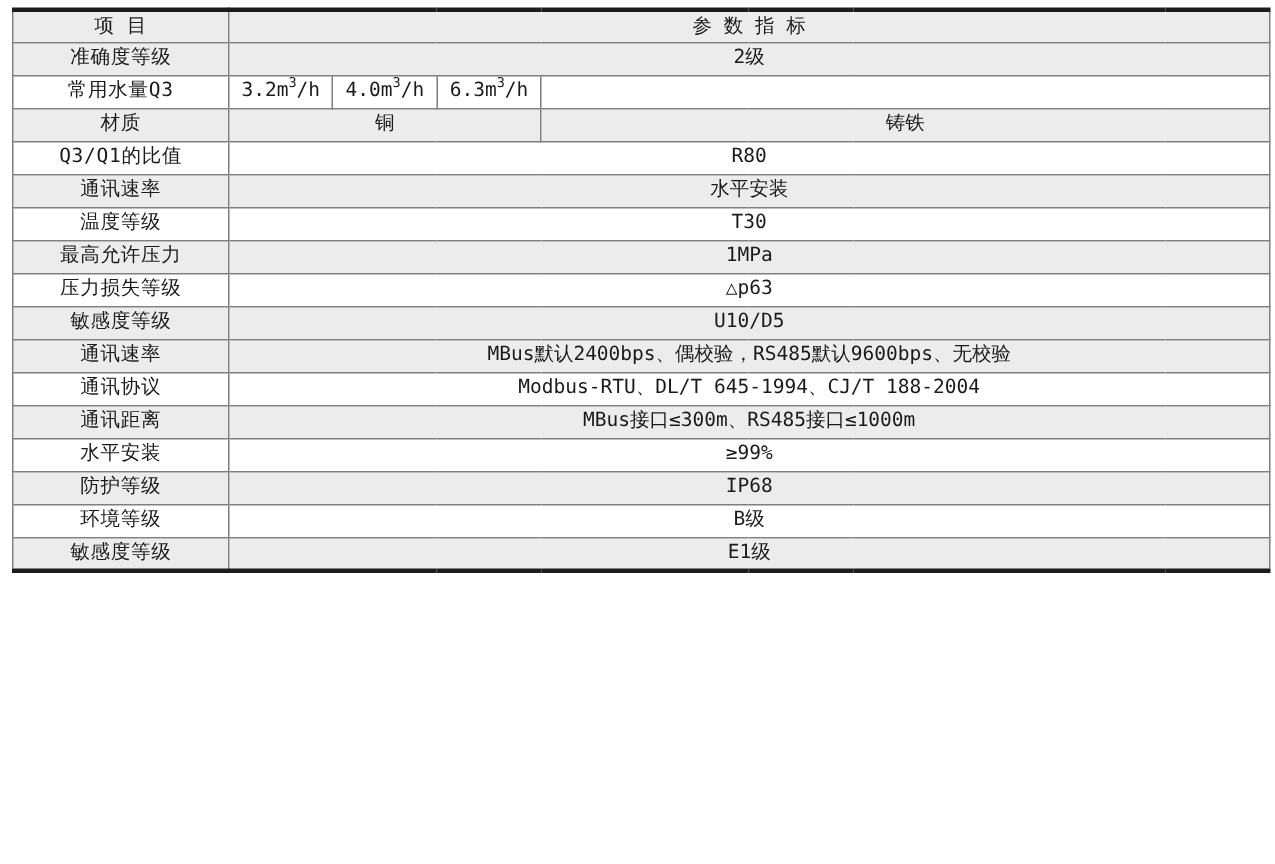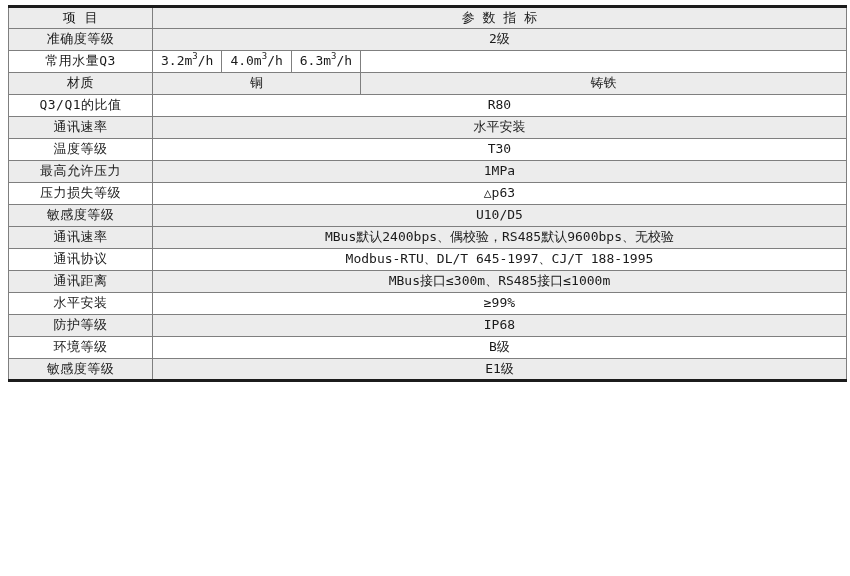--- a/index.html
+++ b/index.html
@@ -111,21 +111,21 @@
       <tr class="alt">
         <td class="label-cell">敏感度等级</td>
         <td colspan="10">U10/D5</td>
       </tr>
       <tr class="alt">
         <td class="label-cell">通讯速率</td>
         <td colspan="10">MBus默认2400bps、偶校验，RS485默认9600bps、无校验</td>
       </tr>
       <tr class="">
         <td class="label-cell">通讯协议</td>
-        <td colspan="10">Modbus-RTU、DL/T 645-1997、CJ/T 188-1995</td>
+        <td colspan="10">Modbus-RTU、DL/T 645-1994、CJ/T 188-2004</td>
       </tr>
       <tr class="alt">
         <td class="label-cell">通讯距离</td>
         <td colspan="10">MBus接口≤300m、RS485接口≤1000m</td>
       </tr>
       <tr class="">
         <td class="label-cell">水平安装</td>
         <td colspan="10">≥99%</td>
       </tr>
       <tr class="alt">

